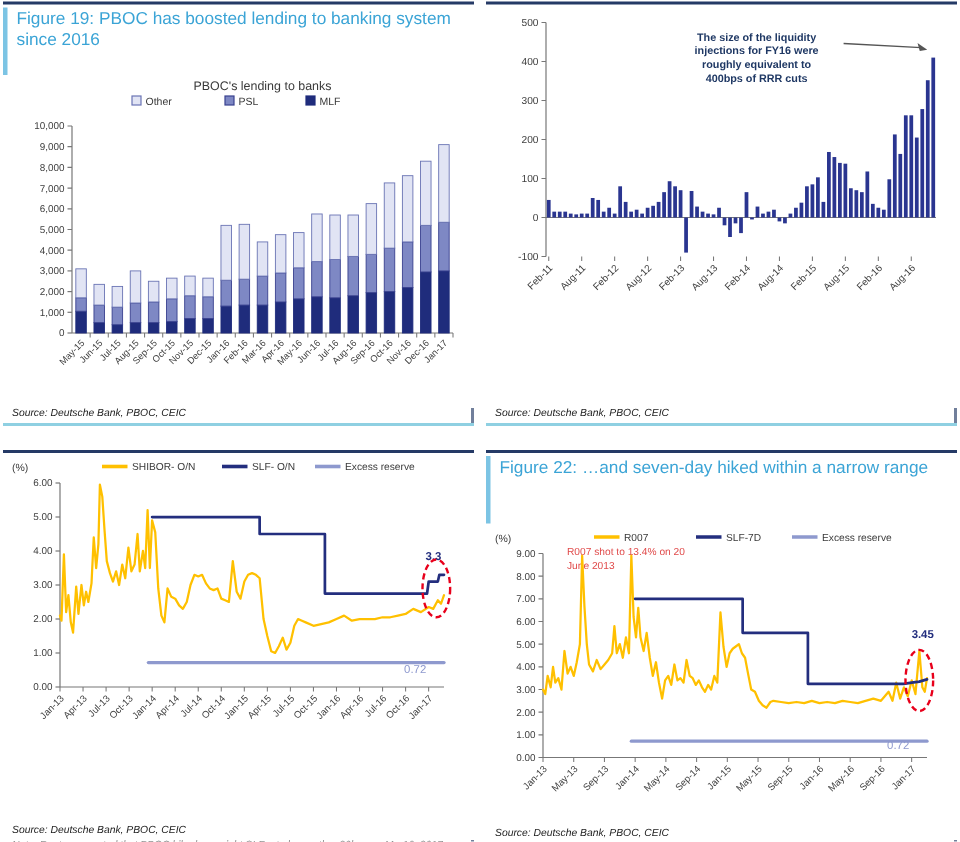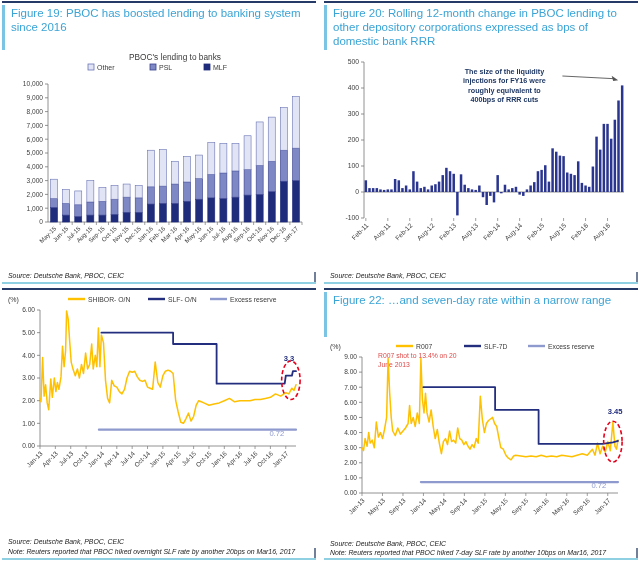--- a/index.html
+++ b/index.html
@@ -6,21 +6,21 @@
   body{
     width:640px;height:561px;background:#ffffff;
     font-family:"Liberation Sans",sans-serif;
     -webkit-font-smoothing:antialiased;
   }
   .page{
     width:640px;height:462px;box-sizing:border-box;
     display:grid;
     grid-template-columns:314px 314px;
     grid-template-rows:283px 272px;
-    gap:4px 8px;
+    gap:16px 8px;
     padding:1px 2px;
     background:#fff;
   }
   .panel{
     border-top:2px solid var(--panel-top,#253A66);
     border-bottom:2px solid var(--panel-bottom,#8FD0E2);
     display:flex;flex-direction:column;overflow:hidden;position:relative;
   }
   .panel::after{ 
     content:"";position:absolute;right:0;bottom:0;width:2px;height:10px;
@@ -187,21 +187,20 @@
           <line x1="300" y1="172" x2="300" y2="175" stroke="#777" stroke-width="0.7"></line>
           <text transform="translate(296.61333333333334,179) rotate(-45)" font-size="6.2" text-anchor="end" fill="#404040">Jan-17</text>
         </svg>
     </div>
     <div class="src-block">
       <div>Source: Deutsche Bank, PBOC, CEIC</div>
     </div>
   </section>
 
   <section class="panel">
-    <h2 class="fig-title">Figure 20: Rolling 12-month change in PBOC lending to other depository corporations expressed as bps of domestic bank RRR</h2>
     <div class="chart-wrap">
       <svg id="c1" width="310" height="220">
           <line x1="40" y1="12" x2="40" y2="168" stroke="#777" stroke-width="0.8"></line>
           <line x1="37" y1="168" x2="40" y2="168" stroke="#777" stroke-width="0.8"></line>
           <text x="35" y="170.3" font-size="6.8" text-anchor="end" fill="#404040">-100</text>
           <line x1="37" y1="142" x2="40" y2="142" stroke="#777" stroke-width="0.8"></line>
           <text x="35" y="144.3" font-size="6.8" text-anchor="end" fill="#404040">0</text>
           <line x1="37" y1="116" x2="40" y2="116" stroke="#777" stroke-width="0.8"></line>
           <text x="35" y="118.3" font-size="6.8" text-anchor="end" fill="#404040">100</text>
           <line x1="37" y1="90" x2="40" y2="90" stroke="#777" stroke-width="0.8"></line>
@@ -389,21 +388,21 @@
           <ellipse cx="288.88" cy="90.26666666666667" rx="9.216000000000001" ry="19.266666666666666" fill="none" stroke="#E8001B" stroke-width="1.6" stroke-dasharray="4 2.5"></ellipse>
         </svg>
     </div>
     <div class="src-block">
       <div>Source: Deutsche Bank, PBOC, CEIC</div>
       <div>Note: Reuters reported that PBOC hiked overnight SLF rate by another 20bps on Mar16, 2017</div>
     </div>
   </section>
 
   <section class="panel">
-    <h2 class="fig-title">Figure 22: …and seven-day rate within a narrow range</h2>
+    <h2 class="fig-title">Figure 22: …and seven-day hiked within a narrow range</h2>
     <div class="chart-wrap">
       <svg id="c3" width="310" height="202">
           <text x="6" y="12" font-size="7" text-anchor="start" fill="#3a3a3a">(%)</text>
           <line x1="72" y1="9" x2="89" y2="9" stroke="#FFC000" stroke-width="2.4"></line>
           <text x="92" y="11.5" font-size="6.8" text-anchor="start" fill="#3a3a3a">R007</text>
           <line x1="140" y1="9" x2="157" y2="9" stroke="#232E7E" stroke-width="2.4"></line>
           <text x="160" y="11.5" font-size="6.8" text-anchor="start" fill="#3a3a3a">SLF-7D</text>
           <line x1="204" y1="9" x2="221" y2="9" stroke="#8E99CE" stroke-width="2.4"></line>
           <text x="224" y="11.5" font-size="6.8" text-anchor="start" fill="#3a3a3a">Excess reserve</text>
           <line x1="38" y1="20" x2="38" y2="156" stroke="#777" stroke-width="0.8"></line>

